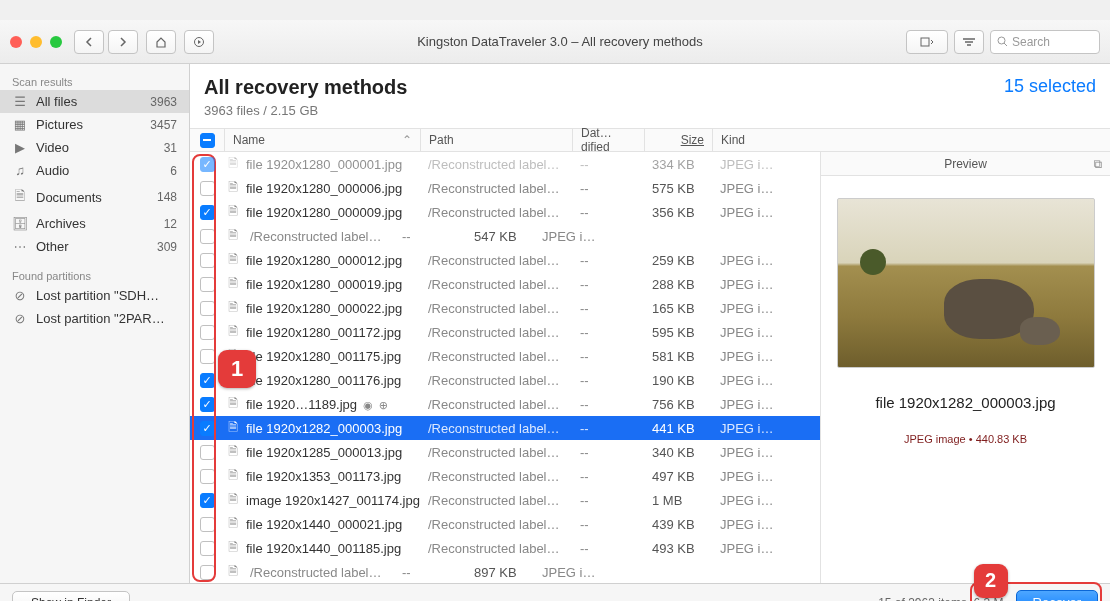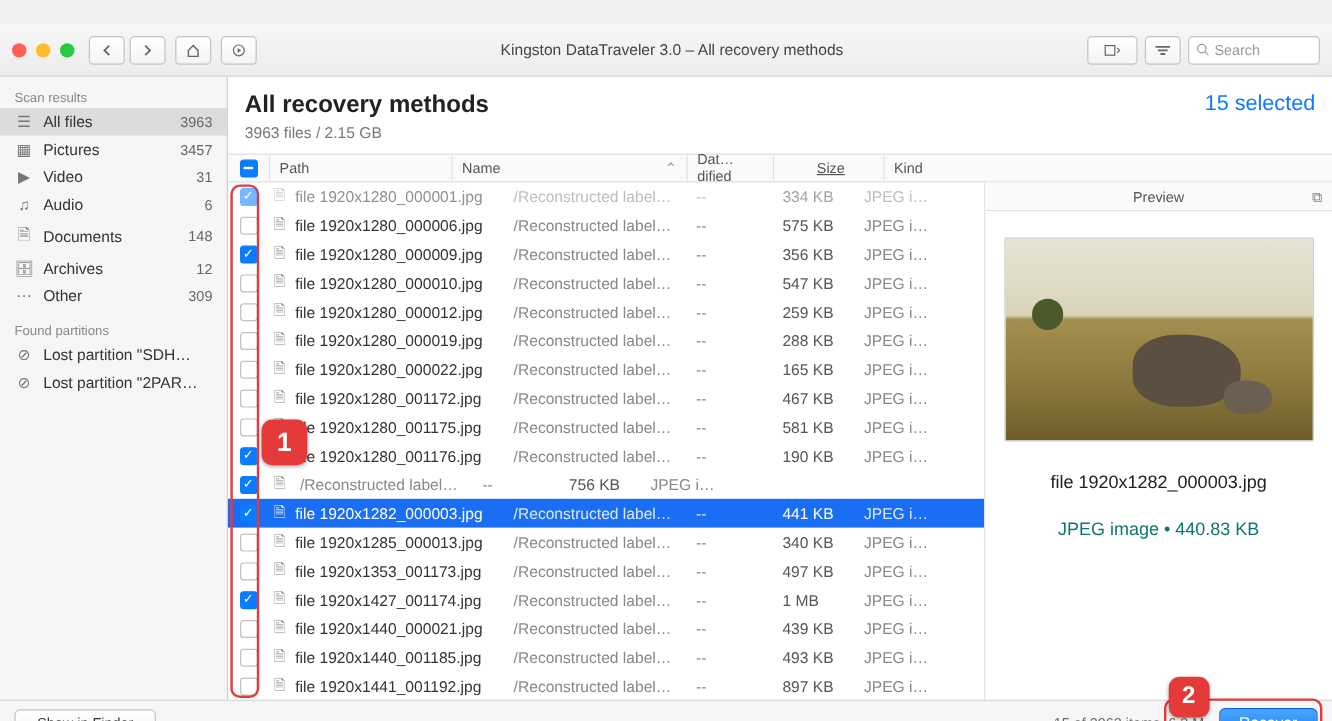--- a/index.html
+++ b/index.html
@@ -24,21 +24,21 @@
   .sb-item .cnt { color:#666; font-size:12px; }
   .content { flex:1; background:#fff; display:flex; flex-direction:column; }
   .hdrblock { padding:12px 14px 10px; display:flex; align-items:flex-start; }
   .hdrblock .left { flex:1; }
   .hdrblock h1 { font-size:20px; font-weight:700; color:#222; }
   .hdrblock .sub { color:#777; font-size:13px; margin-top:4px; }
   .hdrblock .selcount { color:#0a7bff; font-size:18px; font-weight:500; }
   .cols { display:flex; align-items:center; border-top:1px solid #e2e2e2; border-bottom:1px solid #e2e2e2; background:#fafafa; height:24px; font-size:12px; color:#555; }
   .cols .ck { width:34px; display:flex; justify-content:center; }
   .cols .c { padding:0 8px; border-left:1px solid #e2e2e2; height:100%; display:flex; align-items:center; }
-  .c-name{width:196px;} .c-path{width:152px;} .c-date{width:72px;} .c-size{width:68px; justify-content:flex-end;text-decoration:underline;} .c-kind{width:72px;margin-left:24px;}
+  .c-name{width:196px;} .c-path{width:152px;} .c-date{width:72px;} .c-size{width:68px; justify-content:flex-end;text-decoration:underline;} .c-kind{width:72px;}
   .listwrap { display:flex; flex:1; overflow:hidden; }
   .filelist { flex:1; overflow-y:auto; position:relative; }
   .row { display:flex; align-items:center; height:24px; font-size:13px; }
   .row.sel { background:#1a6ef4; color:#fff; }
   .row .ck { width:34px; display:flex; justify-content:center; }
   .cb { width:15px; height:15px; border:1.5px solid #c0c0c0; border-radius:3px; background:#fff; display:inline-flex; align-items:center; justify-content:center;}
   .cb.on { background:#097cff; border-color:#097cff; color:#fff; font-size:11px; line-height:1; }
   .cb.mix { background:#097cff; border-color:#097cff; }
   .cb.mix::after{content:""; width:8px; height:2px; background:#fff;}
   .row .ic { width:18px; color:#888; display:flex; justify-content:center; font-size:12px;}
@@ -56,21 +56,21 @@
   .redbadge { position:absolute; width:38px; height:38px; background:#e43b3a; color:#fff; border-radius:9px; display:flex; align-items:center; justify-content:center; font-size:22px; font-weight:700; z-index:5; box-shadow:0 1px 3px rgba(0,0,0,0.3); }
   .preview { width:290px; border-left:1px solid #e2e2e2; display:flex; flex-direction:column; position:relative; }
   .pv-h { height:24px; display:flex; align-items:center; justify-content:center; color:#555; font-size:12px; border-bottom:1px solid #e2e2e2; background:#fafafa; position:relative;}
   .pv-h .popout { position:absolute; right:8px; color:#888; }
   .pv-body { flex:1; padding:22px 12px 8px; display:flex; flex-direction:column; align-items:center; }
   .thumb { width:258px; height:170px; border-radius:2px; background:linear-gradient(to bottom,#e8e4d6 0%,#d9d4ba 38%,#a38f4f 40%,#8e7a3d 70%,#6e5e2c 100%); position:relative; overflow:hidden; border:1px solid #ccc;}
   .rhino1 { position:absolute; width:90px; height:60px; background:#5a4f41; border-radius:40% 50% 45% 40%; bottom:28px; right:60px; }
   .rhino2 { position:absolute; width:40px; height:28px; background:#6a5f50; border-radius:40% 50% 45% 40%; bottom:22px; right:34px; }
   .tree { position:absolute; width:26px; height:26px; background:#4a5a2a; border-radius:50%; top:50px; left:22px; }
   .pv-name { margin-top:26px; font-size:15px; color:#222; }
-  .pv-meta { margin-top:22px; color:#0f766e; font-size:15px; }
+  .pv-meta { margin-top:22px; color:#7f1d1d; font-size:11px; }
   .pv-rows { margin-top:14px; width:100%; padding:0 10px; font-size:12px; color:#444; }
   .pv-row { display:flex; margin-bottom:4px; }
   .pv-row .k { width:96px; text-align:right; color:#666; padding-right:8px;}
   .pv-row .v { flex:1; color:#333; }
   .footer { height:38px; border-top:1px solid #d0d0d0; background:#f6f6f6; display:flex; align-items:center; padding:0 12px; }
   .finder-btn { border:1px solid #c4c4c4; border-radius:5px; background:linear-gradient(#fff,#f2f2f2); height:24px; padding:0 18px; font-size:12px; color:#333; display:flex; align-items:center;}
   .footer .status { margin-left:auto; color:#666; font-size:12px; margin-right:12px;}
   .recover { background:linear-gradient(#4da6ff,#0a7bff); border:1px solid #0a66d6; color:#fff; height:26px; padding:0 16px; border-radius:5px; font-size:13px; font-weight:500; display:flex; align-items:center;}
   .eye{font-size:11px; color:#888; margin-left:6px;}
   svg{display:block;}
@@ -189,25 +189,25 @@
         <h1>All recovery methods</h1>
         <div class="sub">3963 files / 2.15 GB</div>
       </div>
       <div class="selcount">15 selected</div>
     </div>
 
     <div class="cols">
       <div class="ck">
           <span class="cb mix"></span>
         </div>
-      <div class="c c-path">Path</div>
       <div class="c c-name">
           <span>Name</span>
           <span style="margin-left:auto;color:#999;">⌃</span>
         </div>
+      <div class="c c-path">Path</div>
       <div class="c c-date">Dat…dified</div>
       <div class="c c-size">Size</div>
       <div class="c c-kind">Kind</div>
     </div>
 
     <div class="listwrap">
       <div class="filelist" id="filelist">
         <div class="redbox" style="left:2px; top:2px; width:24px; height:428px;"></div>
         <div class="redbadge" style="left:28px; top:198px;">1</div>
       <div class="row" style="opacity: 0.55;">
@@ -241,21 +241,20 @@
             <div class="pth">/Reconstructed labele…</div>
             <div class="dt">--</div>
             <div class="sz">356 KB</div>
             <div class="kd">JPEG im…</div>
           </div>
           <div class="row">
             <div class="ck">
               <span class="cb"></span>
             </div>
             <div class="ic">🗎</div>
-            <div class="nm">file 1920x1280_000010.jpg</div>
             <div class="pth">/Reconstructed labele…</div>
             <div class="dt">--</div>
             <div class="sz">547 KB</div>
             <div class="kd">JPEG im…</div>
           </div>
           <div class="row">
             <div class="ck">
               <span class="cb"></span>
             </div>
             <div class="ic">🗎</div>
@@ -288,21 +287,21 @@
             <div class="kd">JPEG im…</div>
           </div>
           <div class="row">
             <div class="ck">
               <span class="cb"></span>
             </div>
             <div class="ic">🗎</div>
             <div class="nm">file 1920x1280_001172.jpg</div>
             <div class="pth">/Reconstructed labele…</div>
             <div class="dt">--</div>
-            <div class="sz">467 KB</div>
+            <div class="sz">595 KB</div>
             <div class="kd">JPEG im…</div>
           </div>
           <div class="row">
             <div class="ck">
               <span class="cb"></span>
             </div>
             <div class="ic">🗎</div>
             <div class="nm">file 1920x1280_001175.jpg</div>
             <div class="pth">/Reconstructed labele…</div>
             <div class="dt">--</div>
@@ -318,20 +317,21 @@
             <div class="pth">/Reconstructed labele…</div>
             <div class="dt">--</div>
             <div class="sz">190 KB</div>
             <div class="kd">JPEG im…</div>
           </div>
           <div class="row">
             <div class="ck">
               <span class="cb on">✓</span>
             </div>
             <div class="ic">🗎</div>
+            <div class="nm">file 1920…1189.jpg<span class="eye">◉</span><span class="eye">⊕</span></div>
             <div class="pth">/Reconstructed labele…</div>
             <div class="dt">--</div>
             <div class="sz">756 KB</div>
             <div class="kd">JPEG im…</div>
           </div>
           <div class="row sel">
             <div class="ck">
               <span class="cb on">✓</span>
             </div>
             <div class="ic">🗎</div>
@@ -361,21 +361,21 @@
             <div class="pth">/Reconstructed labele…</div>
             <div class="dt">--</div>
             <div class="sz">497 KB</div>
             <div class="kd">JPEG im…</div>
           </div>
           <div class="row">
             <div class="ck">
               <span class="cb on">✓</span>
             </div>
             <div class="ic">🗎</div>
-            <div class="nm">file 1920x1427_001174.jpg</div>
+            <div class="nm">image 1920x1427_001174.jpg</div>
             <div class="pth">/Reconstructed labele…</div>
             <div class="dt">--</div>
             <div class="sz">1 MB</div>
             <div class="kd">JPEG im…</div>
           </div>
           <div class="row">
             <div class="ck">
               <span class="cb"></span>
             </div>
             <div class="ic">🗎</div>
@@ -394,21 +394,20 @@
             <div class="pth">/Reconstructed labele…</div>
             <div class="dt">--</div>
             <div class="sz">493 KB</div>
             <div class="kd">JPEG im…</div>
           </div>
           <div class="row">
             <div class="ck">
               <span class="cb"></span>
             </div>
             <div class="ic">🗎</div>
-            <div class="nm">file 1920x1441_001192.jpg</div>
             <div class="pth">/Reconstructed labele…</div>
             <div class="dt">--</div>
             <div class="sz">897 KB</div>
             <div class="kd">JPEG im…</div>
           </div>
         </div>
 
       <div class="preview">
         <div class="pv-h">
           <span>Preview</span>

